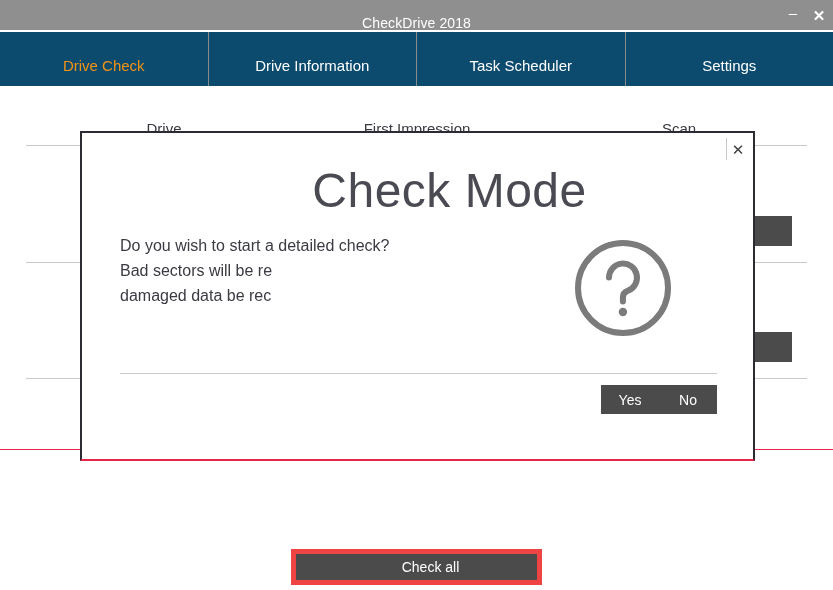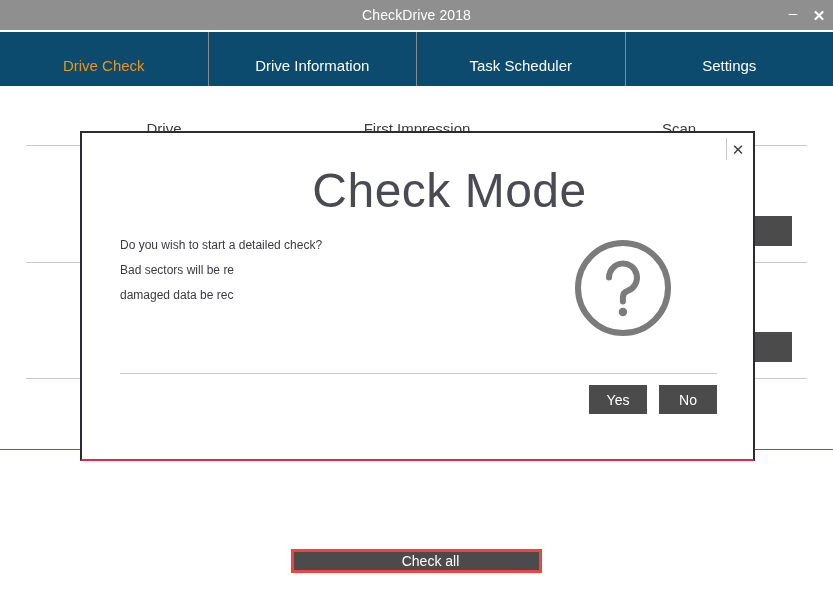--- a/index.html
+++ b/index.html
@@ -28,21 +28,21 @@
     position: absolute;
     left: 0; top: 0;
     width: 833px;
     height: 31px;
     background: #8f8f8f;
     border-bottom: 1px solid #ffffff;
     box-sizing: border-box;
   }
   .titlebar-title {
     position: absolute;
-    left: 0; top: 0;
+    left: 0; top: 8px;
     width: 833px;
     line-height: 30px;
     text-align: center;
     color: #ffffff;
     font-size: 14px;
     letter-spacing: 0.1px;
     white-space: nowrap;
   }
   .win-controls {
     position: absolute;
@@ -151,23 +151,23 @@
     top: 363px;
     width: 833px;
     height: 1px;
     background: #e8254c;
   }
   .checkall {
     position: absolute;
     left: 291px;
     top: 463px;
     width: 251px;
-    height: 24px;
+    height: 36px;
     background: #4b4b4b;
-    border: 3px solid #ef4444;
+    border: 5px solid #ef4444;
     box-sizing: border-box;
     color: #ffffff;
     font-size: 14px;
     display: flex;
     align-items: center;
     justify-content: center;
     cursor: default;
     user-select: none;
     padding-left: 28px;
   }
@@ -233,21 +233,21 @@
   }
   .dialog-body {
     position: absolute;
     left: 38px;
     top: 100px;
     width: 440px;
     height: 82px;
     overflow: hidden;
   }
   .dialog-line {
-    font-size: 12px;
+    font-size: 16px;
     color: #3a3a42;
     line-height: 25px;
     white-space: nowrap;
   }
   .dialog-line.clipped {
     width: 340px;
     overflow: hidden;
     text-overflow: clip;
   }
   .dialog-line.clipped-2 {
@@ -270,21 +270,21 @@
     top: 240px;
     width: 597px;
     height: 1px;
     background: #c9c9c9;
   }
   .dialog-buttons {
     position: absolute;
     right: 36px;
     top: 252px;
     display: flex;
-    gap: 12px;
+    gap: 0;
   }
   .dlg-btn {
     width: 58px;
     height: 29px;
     background: #4b4b4b;
     color: #ffffff;
     font-size: 14px;
     display: flex;
     align-items: center;
     justify-content: center;

